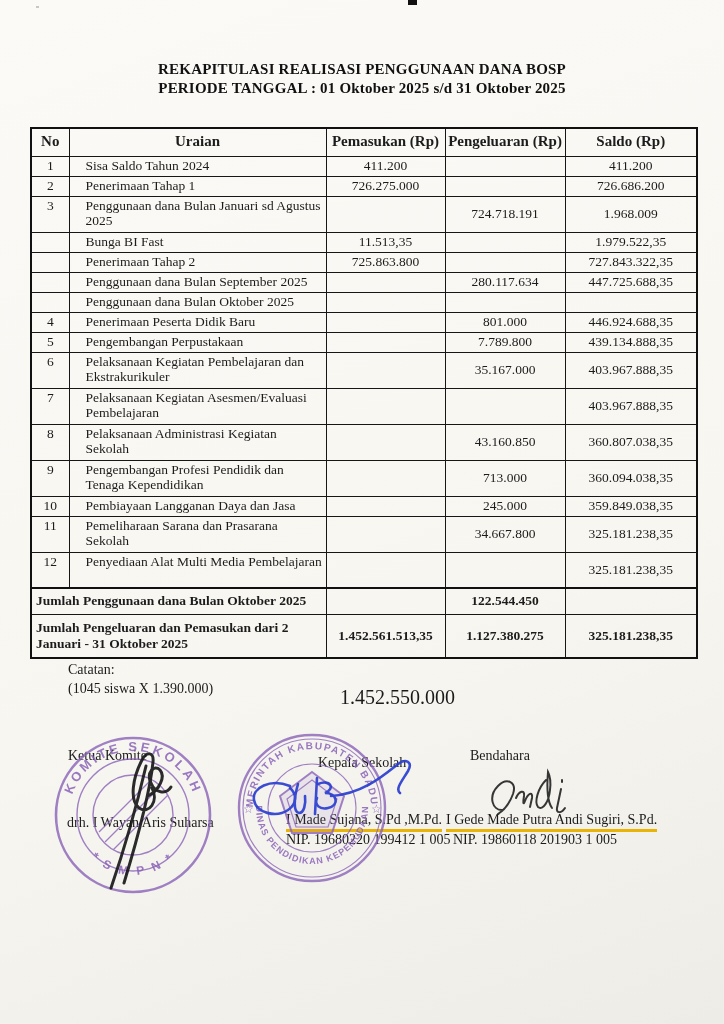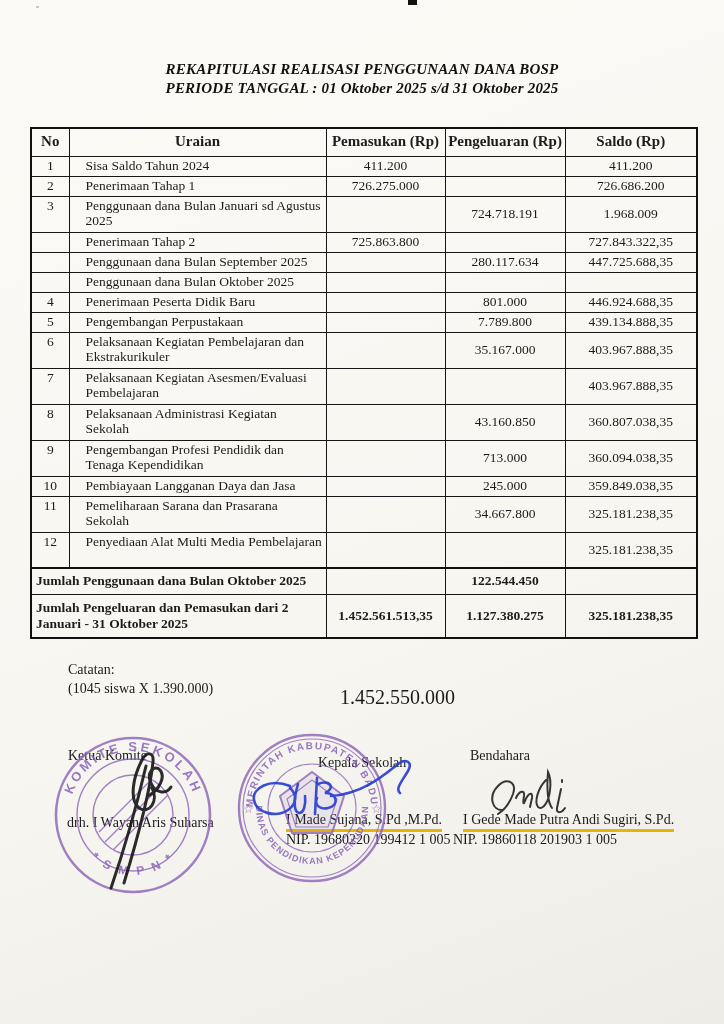--- a/index.html
+++ b/index.html
@@ -6,21 +6,21 @@
   html,body { width:724px; height:1024px; }
   body {
     font-family:"Liberation Serif","DejaVu Serif",serif;
     background:linear-gradient(160deg,#fbfaf6 0%,#f7f6f1 60%,#edecE7 100%);
     color:#1c1c1c;
     position:relative;
     overflow:hidden;
   }
   .page { position:absolute; inset:0; }
 
-  .title-block { position:absolute; top:60px; left:0; width:724px; text-align:center;font-style:italic; }
+  .title-block { position:absolute; top:60px; left:0; width:724px; text-align:center; }
   .title-line { font-weight:bold; font-size:15px; line-height:19px; letter-spacing:.2px; color:#111; }
 
   table.recap {
     position:absolute; top:127px; left:30px; width:666px;
     border-collapse:collapse; table-layout:fixed;
     font-size:13.5px; line-height:1.18;
   }
   table.recap, table.recap td, table.recap th { border:1px solid #161616; }
   table.recap { border:2px solid #111; }
   th { font-weight:bold; text-align:center; height:28px; font-size:15px; }
@@ -43,21 +43,21 @@
   .sig-name  { position:absolute; font-size:14px; color:#1b1b1b; white-space:nowrap; }
   .underlined { border-bottom:3px solid #eab308; padding-bottom:1px; }
   .sig-nip { position:absolute; font-size:14px; color:#1b1b1b; white-space:nowrap; }
 
   #lab-ketua   { left:68px;  top:748px; }
   #lab-kepala  { left:318px; top:755px; }
   #lab-benda   { left:470px; top:748px; }
   #name-ketua  { left:58px;  top:815px;margin-left:9px; }
   #name-kepala { left:286px; top:812px; }
   #nip-kepala  { left:286px; top:832px; }
-  #name-benda  { left:463px; top:812px; }
+  #name-benda  { left:446px; top:812px; }
   #nip-benda   { left:453px; top:832px; }
 
   svg.overlay { position:absolute; left:0; top:700px; width:724px; height:250px; pointer-events:none; }
 
   .artifact-top { position:absolute; left:408px; top:0; width:9px; height:5px; background:#111; }
   .speck1 { position:absolute; left:36px; top:6px; width:3px; height:2px; background:#c9c7c2; }
 </style>
 </head>
 <body>
 
@@ -105,20 +105,27 @@
       </tr>
       <tr class="r-tall">
         <td class="c-no">3</td>
         <td class="c-uraian">Penggunaan dana Bulan Januari sd Agustus 2025</td>
         <td class="c-num"></td>
         <td class="c-num">724.718.191</td>
         <td class="c-num">1.968.009</td>
       </tr>
       <tr class="r-normal">
         <td class="c-no"></td>
+        <td class="c-uraian">Bunga BI Fast</td>
+        <td class="c-num">11.513,35</td>
+        <td class="c-num"></td>
+        <td class="c-num">1.979.522,35</td>
+      </tr>
+      <tr class="r-normal">
+        <td class="c-no"></td>
         <td class="c-uraian">Penerimaan Tahap 2</td>
         <td class="c-num">725.863.800</td>
         <td class="c-num"></td>
         <td class="c-num">727.843.322,35</td>
       </tr>
       <tr class="r-normal">
         <td class="c-no"></td>
         <td class="c-uraian">Penggunaan dana Bulan September 2025</td>
         <td class="c-num"></td>
         <td class="c-num">280.117.634</td>

